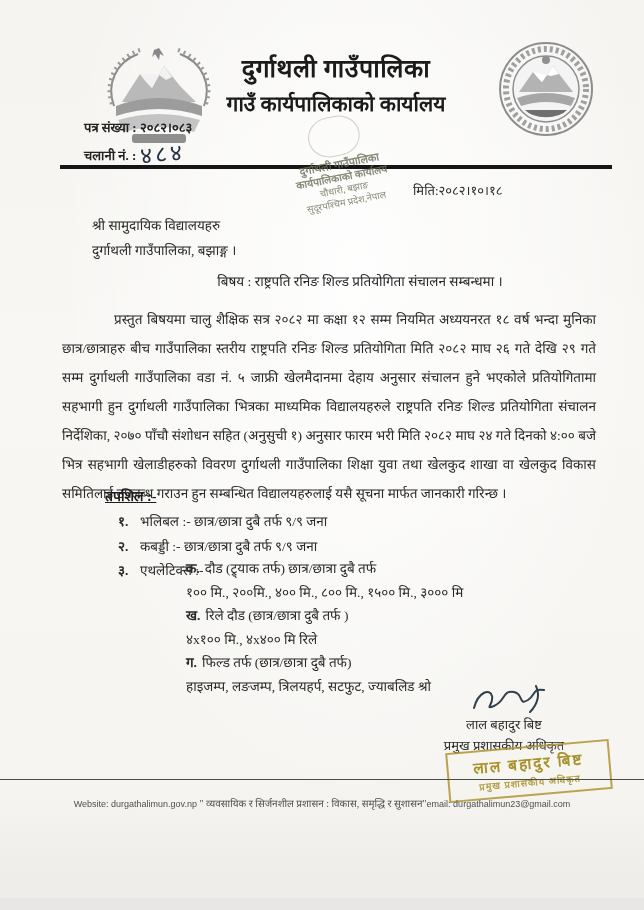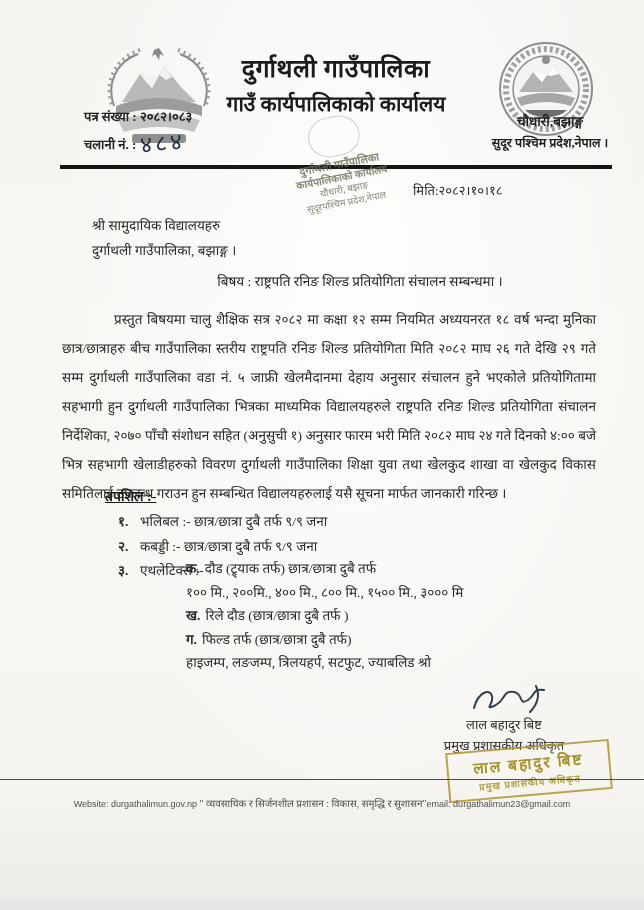--- a/index.html
+++ b/index.html
@@ -12,21 +12,21 @@
       linear-gradient(180deg,#f5f4f1 0%, #f8f7f4 40%, #f6f5f2 85%, #ecebe8 100%);
     color:#2b2b2b;
     padding-left:28px;
   }
   .abs { position:absolute; }
 
   
   .title-block { left:168px; top:50px; width:336px; text-align:center; color:#1b1b1b; }
   .title-main { font-size:25px; font-weight:bold; letter-spacing:.5px; }
   .title-sub  { font-size:21px; font-weight:bold; margin-top:5px; }
-  .meta-left { left:84px; top:104px; font-size:13px; font-weight:bold; line-height:25px; color:#222; white-space:nowrap; }
+  .meta-left { left:84px; top:115px; font-size:13px; font-weight:bold; line-height:25px; color:#222; white-space:nowrap; }
   .handwritten { display:inline-block; font-size:23px; font-weight:normal;
     font-family:"DejaVu Sans","Liberation Sans",sans-serif; color:#233040;
     transform:rotate(-5deg) translateY(2px); letter-spacing:3px; }
   .loc-block { left:462px; top:112px; width:176px; text-align:center; font-weight:bold; color:#1f1f1f; }
   .loc1 { font-size:13.5px; }
   .loc2 { font-size:12.5px; margin-top:4px; }
 
   .center-stamp { left:236px; top:116px; width:206px; text-align:center;
     transform:rotate(-11deg); color:rgba(104,110,86,.8); line-height:13px; }
   .center-stamp .cs-emblem { width:52px; height:40px; margin:0 auto 2px;
@@ -106,24 +106,20 @@
   </svg>
 
   <div class="abs meta-left">
     <div>पत्र संख्या : २०८२।०८३</div>
     <div>
       <span>चलानी नं. :</span>
       <span class="handwritten">४८४</span>
     </div>
   </div>
 
-  <div class="abs loc-block">
-    <div class="loc1">चौधारी,बझाङ्ग</div>
-    <div class="loc2">सुदूर पश्चिम प्रदेश,नेपाल ।</div>
-  </div>
 
   <div class="abs rule-thick"></div>
 
   <div class="abs center-stamp">
     <div class="cs-emblem"></div>
     <div class="cs1">दुर्गाथली गाउँपालिका</div>
     <div class="cs2">कार्यपालिकाको कार्यालय</div>
     <div class="cs3">चौधारी, बझाङ</div>
     <div class="cs4">सुदूरपश्चिम प्रदेश,नेपाल</div>
   </div>
@@ -157,20 +153,21 @@
   </div>
 
   <div class="abs sublist">
     <div>
       <span class="sub-label">क.</span><span>दौड (ट्र्याक तर्फ) छात्र/छात्रा दुबै तर्फ</span>
     </div>
     <div>१०० मि., २००मि., ४०० मि., ८०० मि., १५०० मि., ३००० मि</div>
     <div>
       <span class="sub-label">ख.</span><span>रिले दौड (छात्र/छात्रा दुबै तर्फ )</span>
     </div>
+    <div>४x१०० मि., ४x४०० मि रिले</div>
     <div>
       <span class="sub-label">ग.</span><span>फिल्ड तर्फ (छात्र/छात्रा दुबै तर्फ)</span>
     </div>
     <div>हाइजम्प, लङजम्प, त्रिलयहर्प, सटफुट, ज्याबलिड श्रो</div>
   </div>
 
   <svg class="abs sig-squiggle" width="92" height="34" viewBox="0 0 92 34">
     <path d="M8,24 C12,8 24,4 26,12 C28,20 18,26 28,22 C40,17 36,6 48,8 C58,10 52,22 62,16 C70,11 66,4 78,6 M70,2 C74,10 72,20 64,28" fill="none" stroke="#32404c" stroke-width="2" stroke-linecap="round"></path>
   </svg>
   <div class="abs sig-block">

